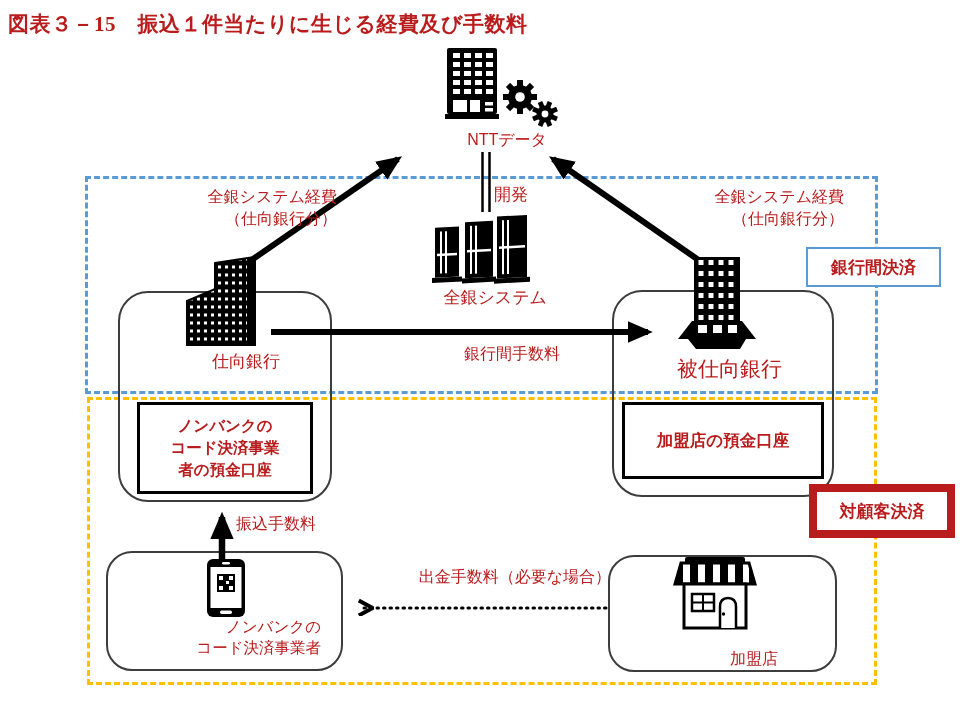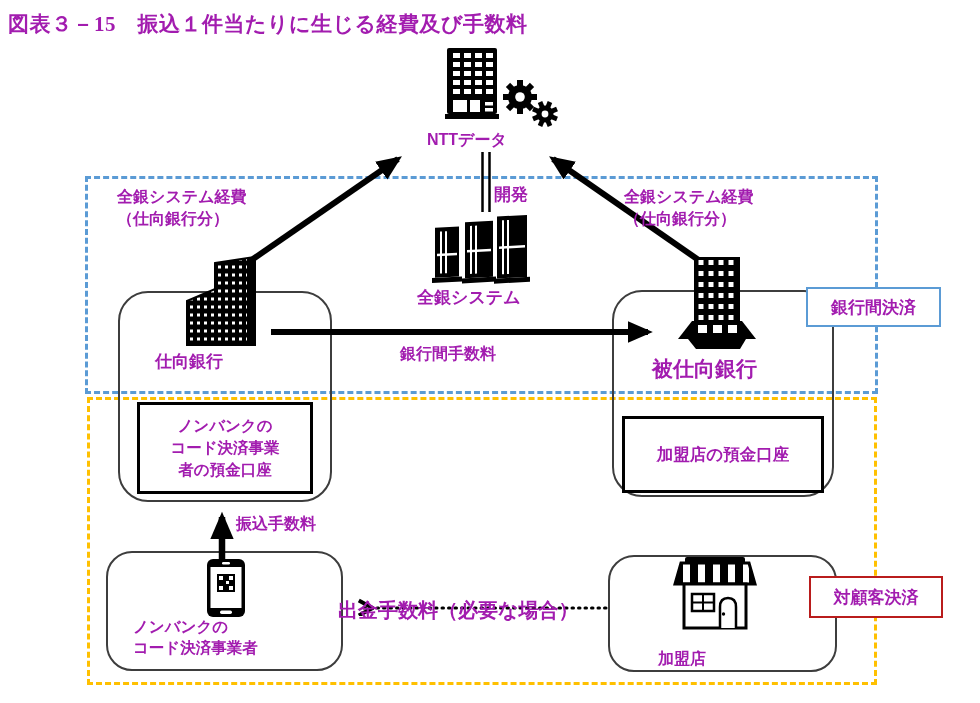--- a/index.html
+++ b/index.html
@@ -1,47 +1,47 @@
 <!DOCTYPE html>
 <html><head>
 <meta charset="utf-8">
 <style>
   html,body{margin:0;padding:0;background:#fff;}
   #canvas{position:relative;width:980px;height:703px;background:#fff;overflow:hidden;
-          font-family:"Liberation Sans","DejaVu Sans",sans-serif;color:#a21caf;}
+          font-family:"Liberation Sans","DejaVu Sans",sans-serif;color:#b91c1c;}
   .abs{position:absolute;}
   #title{left:8px;top:10px;font-family:"Liberation Serif","DejaVu Serif",serif;
          font-weight:bold;font-size:21px;letter-spacing:.5px;white-space:nowrap;}
   .zone{position:absolute;border:3px dashed;}
   #zone-interbank{left:85px;top:176px;width:787px;height:212px;border-color:#5B9BD5;z-index:1;}
   #zone-customer{left:87px;top:397px;width:784px;height:282px;border-color:#FFC000;z-index:1;}
   .zone-tag{position:absolute;background:#fff;display:flex;align-items:center;justify-content:center;
-            font-weight:bold;font-size:17px;z-index:6;margin-top:40px;}
+            font-weight:bold;font-size:17px;z-index:6;}
   #tag-interbank{left:806px;top:247px;width:131px;height:36px;border:2px solid #5B9BD5;}
-  #tag-customer{left:809px;top:536px;width:130px;height:38px;border:2px solid #b91c1c;}
+  #tag-customer{left:809px;top:484px;width:130px;height:38px;border:8px solid #b91c1c;}
   .rrect{position:absolute;border:2px solid #3d3d3d;border-radius:30px;background:transparent;z-index:2;}
   #rect-sending{left:118px;top:291px;width:210px;height:207px;}
   #rect-receiving{left:612px;top:290px;width:218px;height:203px;}
   #rect-operator{left:106px;top:551px;width:233px;height:116px;border-radius:26px;}
   #rect-merchant{left:608px;top:555px;width:225px;height:113px;border-radius:26px;}
   .inner-box{position:absolute;background:#fff;border:3px solid #000;display:flex;flex-direction:column;
              align-items:center;justify-content:center;font-weight:bold;text-align:center;z-index:4;}
   #box-nonbank-account{left:137px;top:402px;width:170px;height:86px;font-size:15.5px;line-height:1.4;}
-  #box-merchant-account{left:622px;top:416px;width:196px;height:71px;font-size:16.5px;}
-  .lbl{position:absolute;font-weight:bold;text-align:left;z-index:5;line-height:1.35;}
+  #box-merchant-account{left:622px;top:402px;width:196px;height:71px;font-size:16.5px;}
+  .lbl{position:absolute;font-weight:normal;text-align:right;z-index:5;line-height:1.35;}
   #lbl-cost-sending{left:117px;top:186px;width:220px;font-size:16px;}
   #lbl-cost-receiving{left:624px;top:186px;width:220px;font-size:16px;}
   #lbl-dev{left:494px;top:184px;font-size:17px;}
   #lbl-ntt{left:427px;top:129px;width:120px;font-size:16px;}
   #lbl-zengin{left:417px;top:287px;width:130px;font-size:17px;}
   #lbl-sending{left:155px;top:351px;width:125px;font-size:17px;}
   #lbl-receiving{left:652px;top:355px;width:130px;font-size:21px;}
   #lbl-interbank-fee{left:400px;top:343px;width:160px;font-size:16px;}
   #lbl-transfer-fee{left:236px;top:513px;font-size:16px;}
-  #lbl-withdrawal-fee{left:338px;top:566px;width:250px;font-size:20px;margin-top:31px;}
+  #lbl-withdrawal-fee{left:361px;top:566px;width:250px;font-size:16px;}
   #lbl-operator{left:133px;top:617px;width:188px;font-size:15.5px;}
   #lbl-merchant{left:658px;top:648px;width:120px;font-size:16px;}
   .icon{position:absolute;z-index:3;}
   #icon-ntt{left:445px;top:48px;}
   #icon-gears{left:497px;top:74px;}
   #icon-zengin{left:431px;top:206px;}
   #icon-sending{left:181px;top:255px;}
   #icon-receiving{left:666px;top:257px;}
   #icon-phone{left:207px;top:559px;}
   #icon-store{left:673px;top:557px;}

